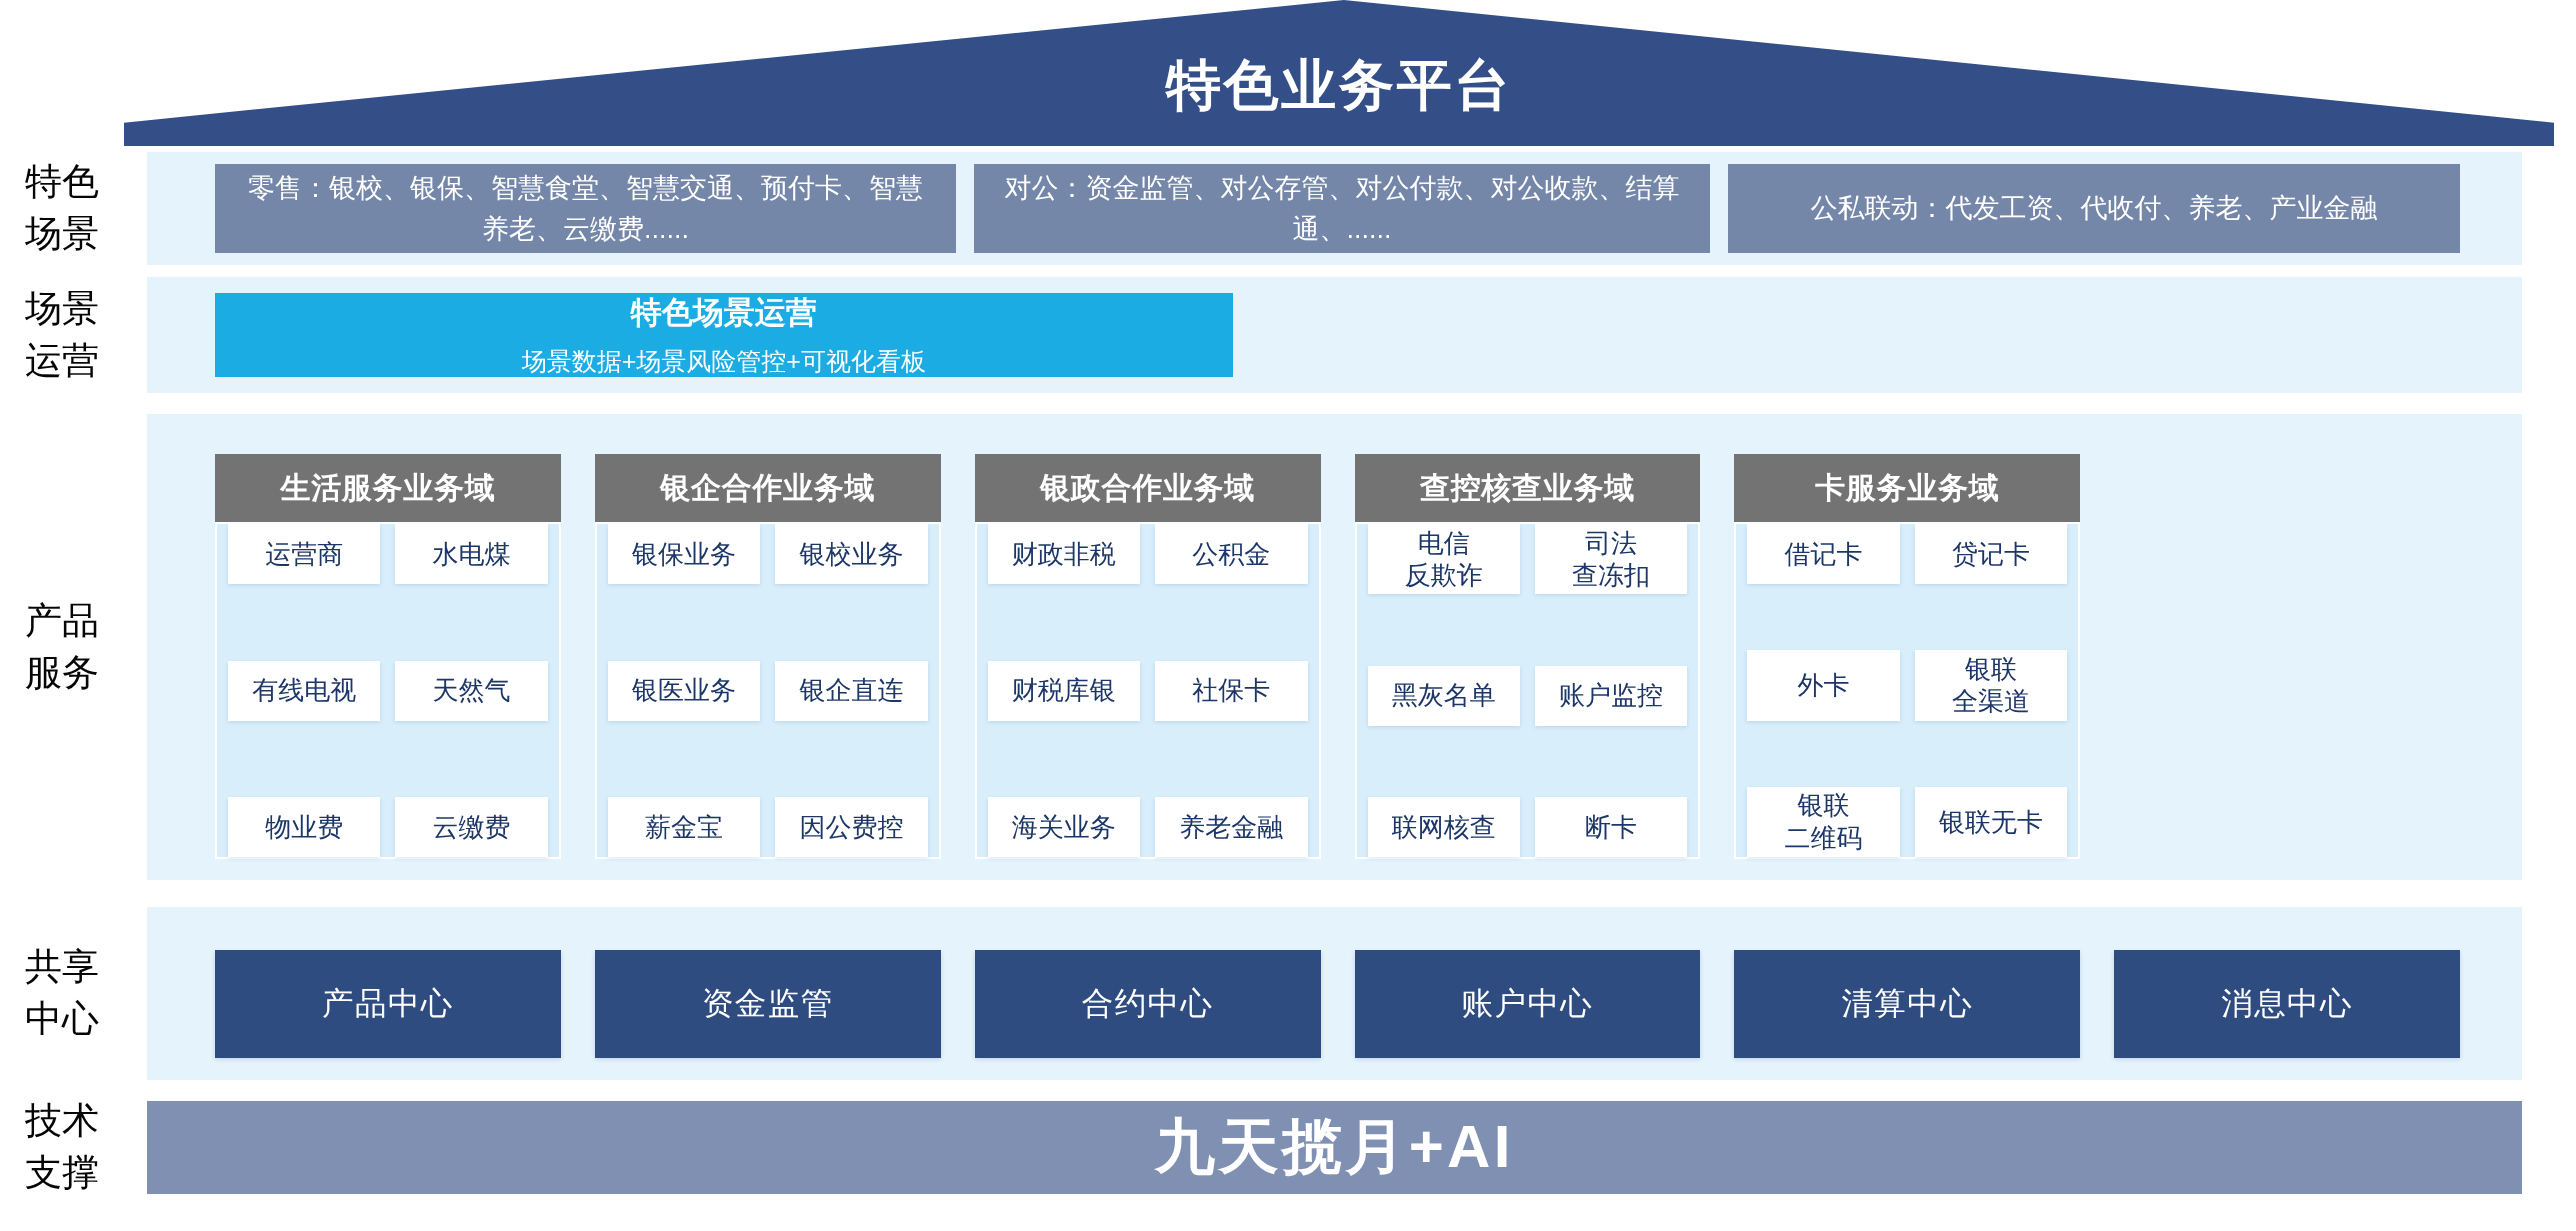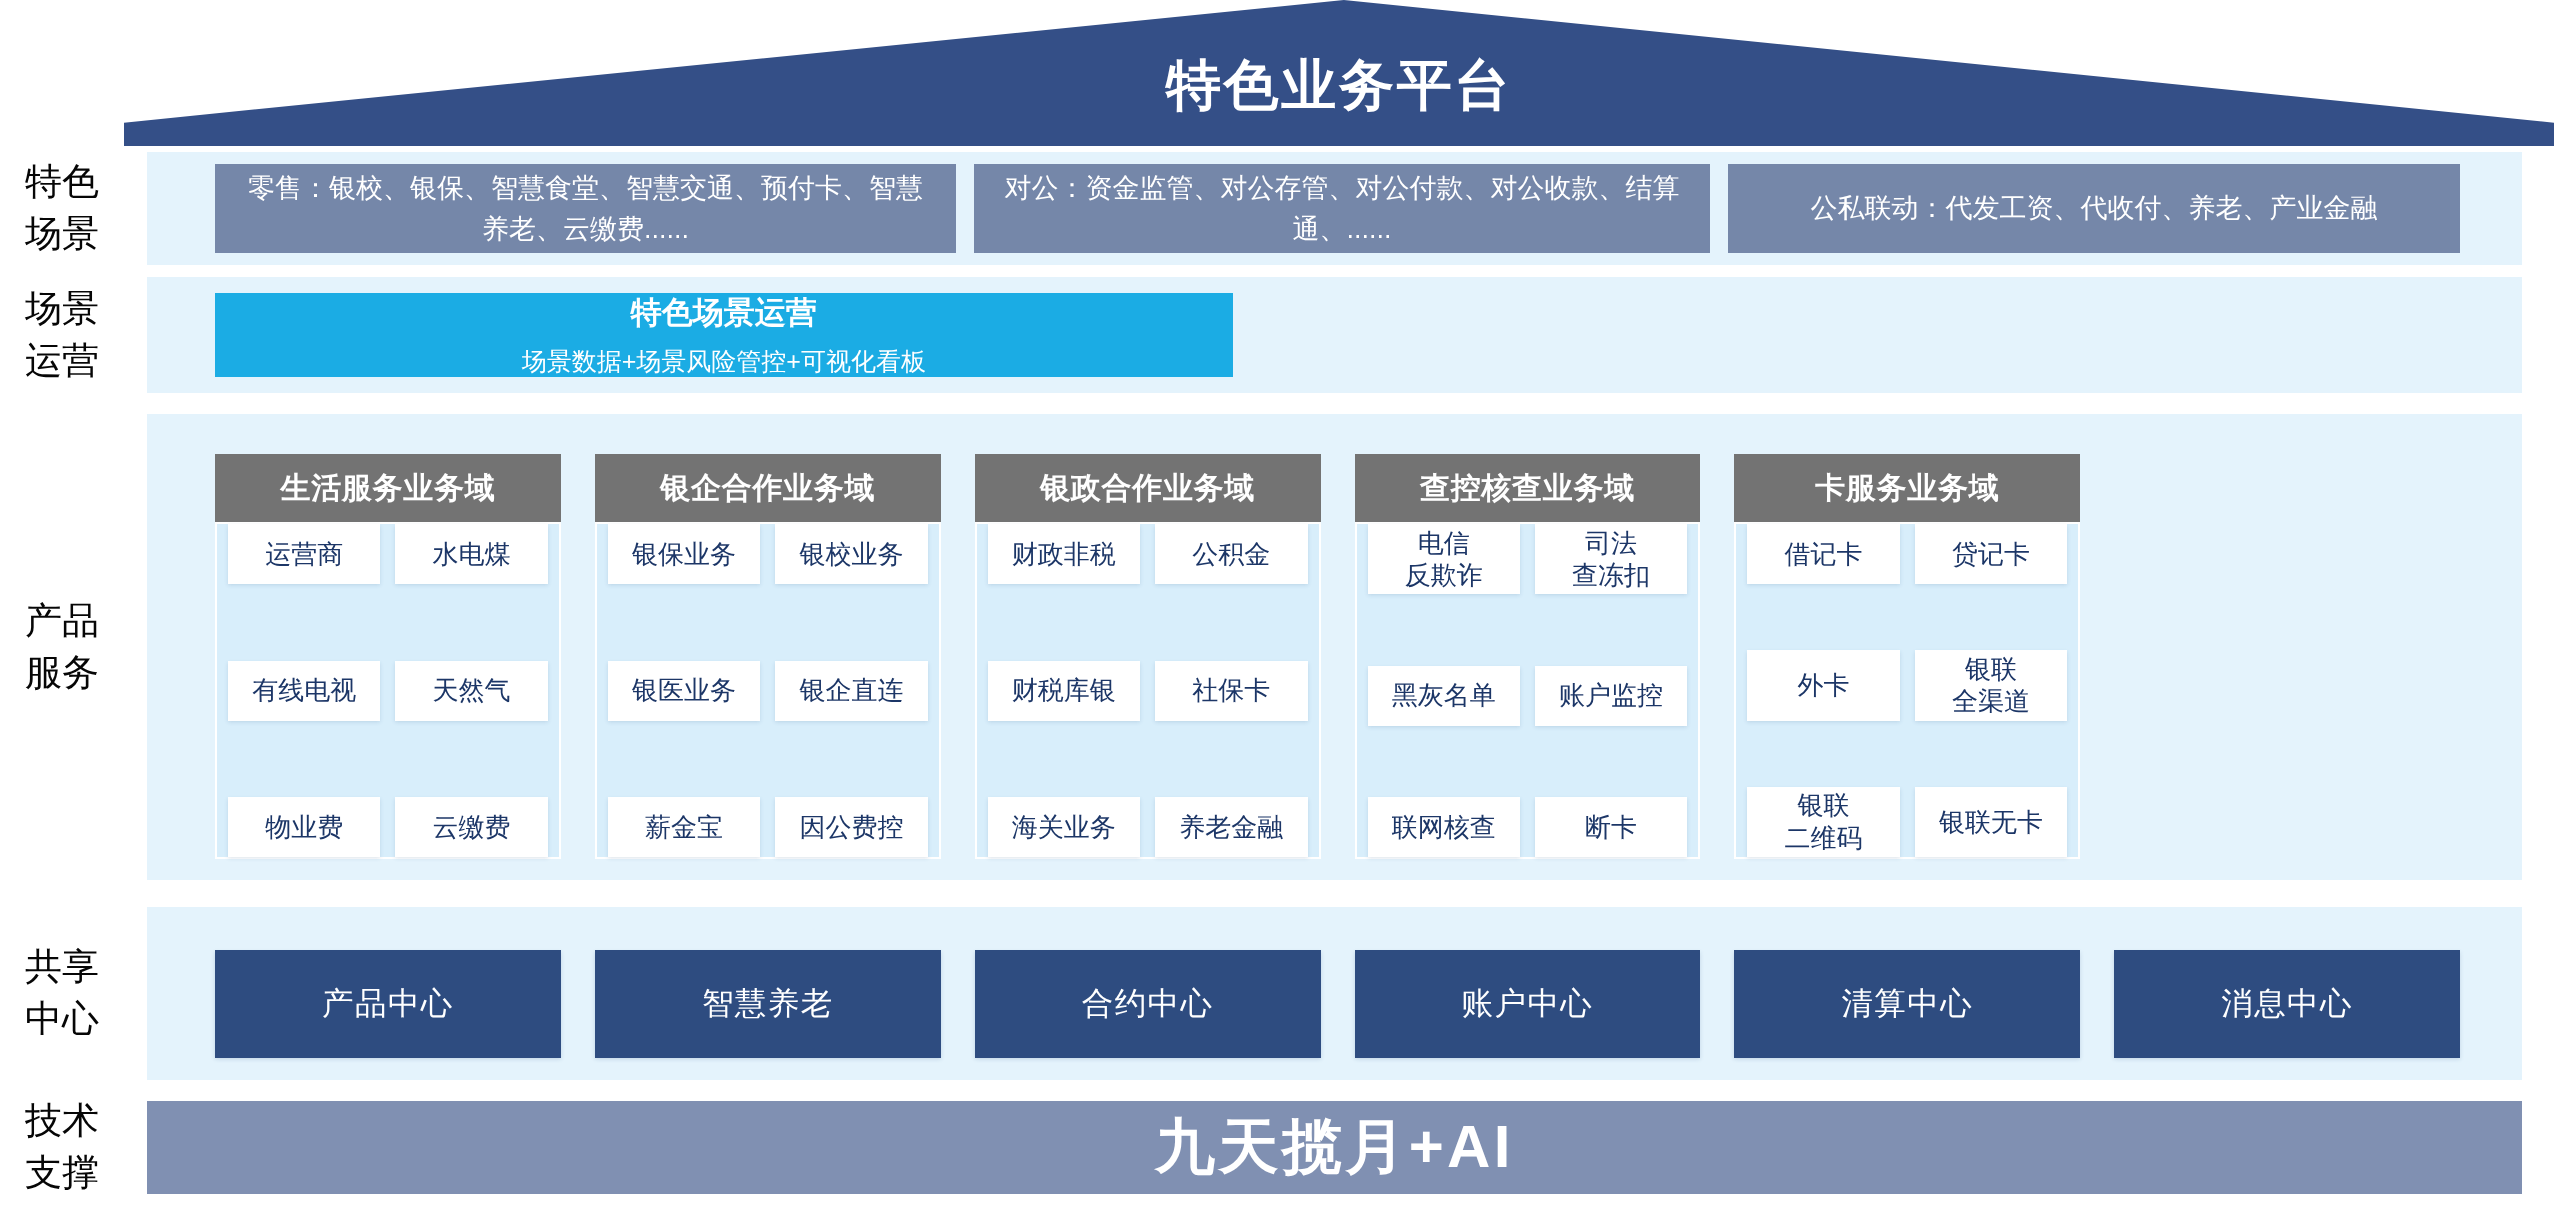--- a/index.html
+++ b/index.html
@@ -221,21 +221,21 @@
         </div>
       </div>
     </div>
 
   </div>
 </div>
 
 <div class="band band4">
   <div class="shared-grid">
     <div class="shared-box">产品中心</div>
-    <div class="shared-box">智慧养老</div>
+    <div class="shared-box">资金监管</div>
     <div class="shared-box">合约中心</div>
     <div class="shared-box">账户中心</div>
     <div class="shared-box">清算中心</div>
     <div class="shared-box">消息中心</div>
   </div>
 </div>
 
 <div class="techbar">
   <div class="tech-text">九天揽月+AI</div>
 </div>

